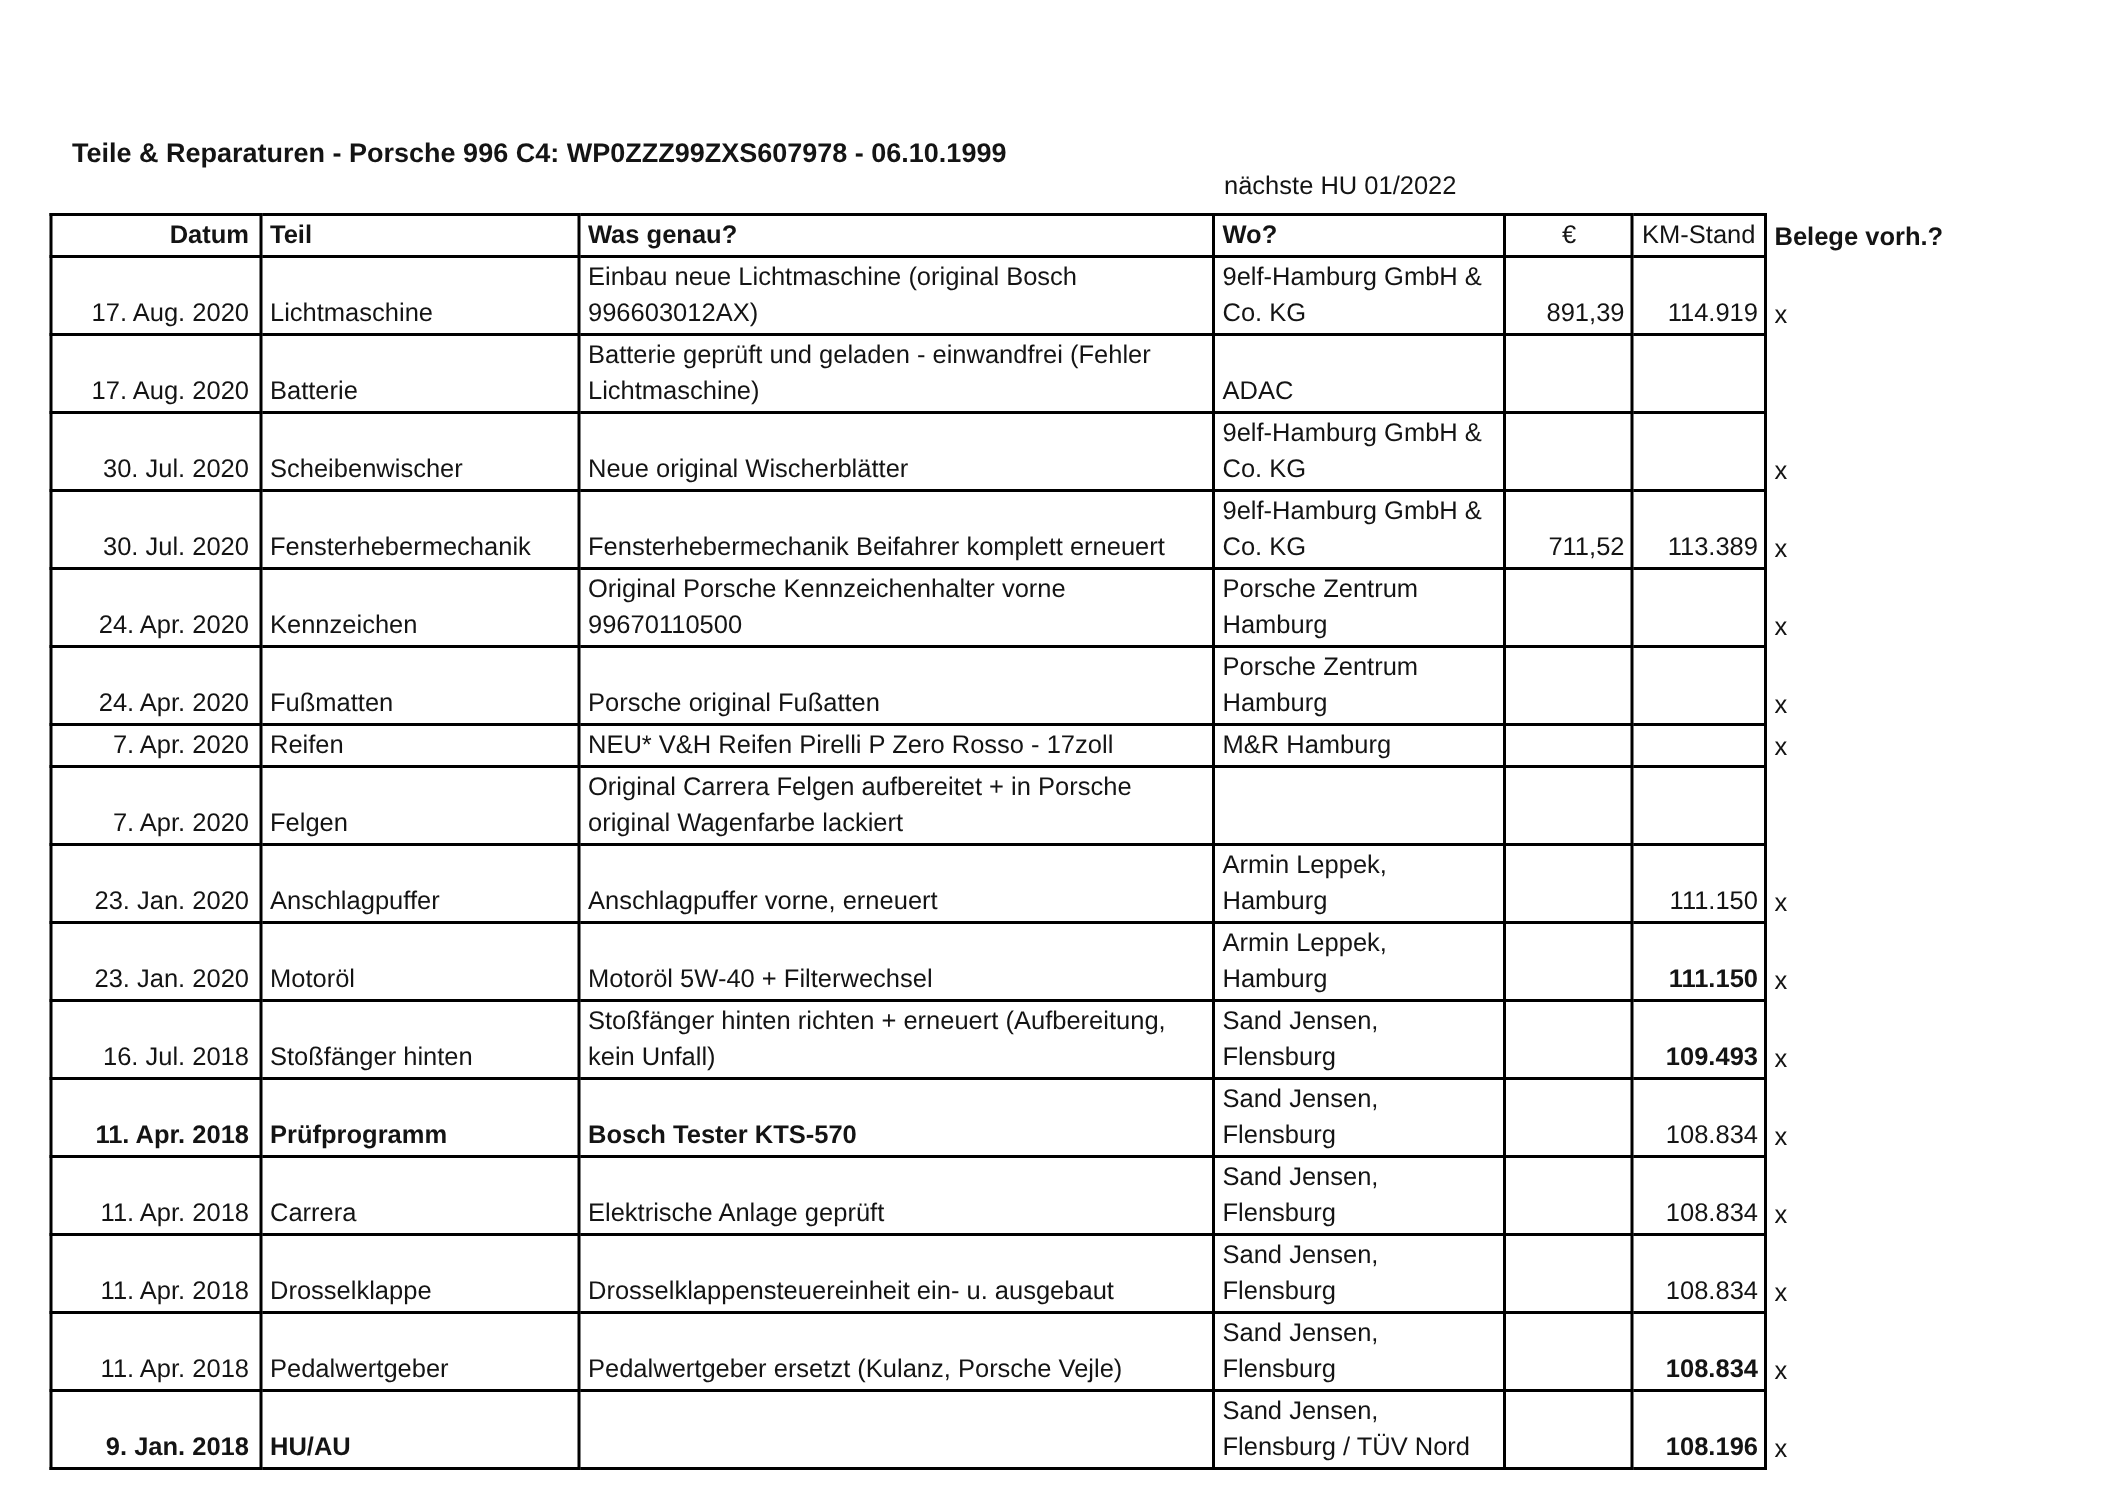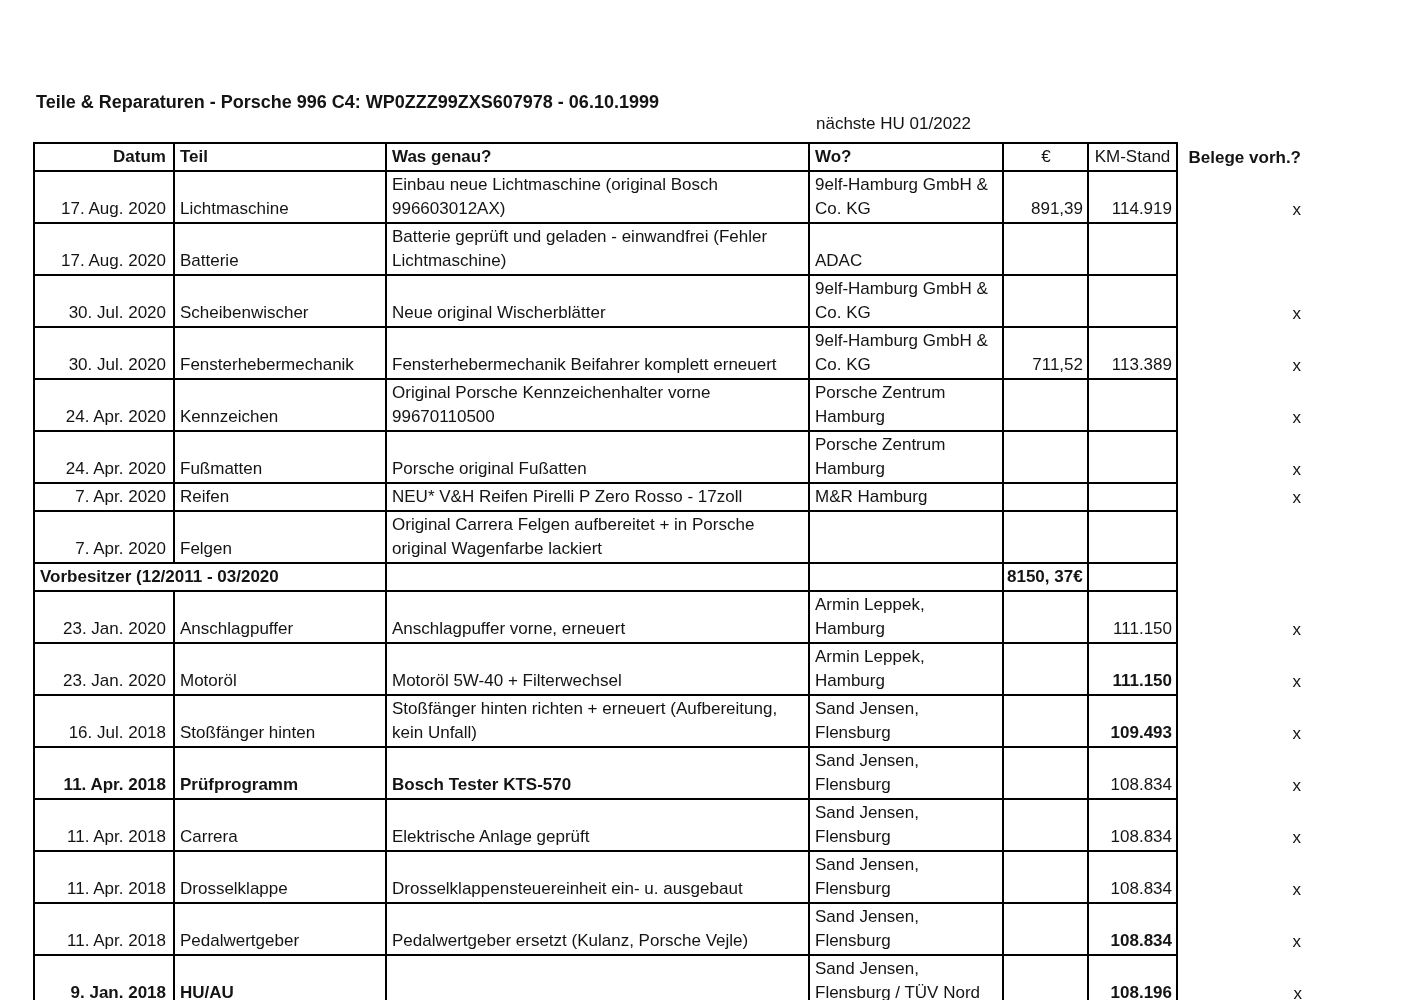--- a/index.html
+++ b/index.html
@@ -1,35 +1,35 @@
 <!DOCTYPE html>
 <html><head>
 <meta charset="utf-8">
 <style>
   html,body{margin:0;padding:0;}
   body{
     width:1415px;height:1000px;background:#ffffff;position:relative;
     font-family:"Liberation Sans",sans-serif;color:#141414;overflow:hidden;
   }
-  .title{position:absolute;left:36px;top:92px;font-size:18px;font-weight:bold;white-space:nowrap;}
+  .title{position:absolute;left:48px;top:92px;font-size:18px;font-weight:bold;white-space:nowrap;}
   .note{position:absolute;left:816px;top:114px;font-size:17px;white-space:nowrap;}
   table.repairs{
     position:absolute;left:33px;top:142px;
     border-collapse:collapse;table-layout:fixed;font-size:17px;color:#141414;
   }
   td,th{
     border:2px solid #000;vertical-align:bottom;
     padding:1px 5px;line-height:24px;overflow:hidden;word-wrap:break-word;
   }
   th{text-align:left;font-weight:bold;height:22px;border-radius:13px;}
   .c-datum{text-align:right;padding-right:7px;}
   .c-eur,.c-km{text-align:right;padding-right:4px;}
   th.c-eur{text-align:center;font-weight:normal;}
   th.c-km{text-align:center;font-weight:normal;padding-left:4px;}
-  td.c-beleg,th.c-beleg{border:none;text-align:right;background:transparent;}
+  td.c-beleg,th.c-beleg{border:none;text-align:left;background:transparent;}
   th.c-beleg{font-weight:bold;}
   .b{font-weight:bold;}
   .eur-left{text-align:left;padding-left:3px;}
   .c-section{text-align:left;}
 </style>
 </head>
 <body>
 
 <div class="title">Teile &amp; Reparaturen - Porsche 996 C4: WP0ZZZ99ZXS607978 - 06.10.1999</div>
 <div class="note">nächste HU 01/2022</div>
@@ -121,28 +121,20 @@
       </tr>
       <tr style="height: 51px;">
         <td class="c-datum">7. Apr. 2020</td>
         <td class="c-teil">Felgen</td>
         <td class="c-was">Original Carrera Felgen aufbereitet + in Porsche original Wagenfarbe lackiert</td>
         <td class="c-wo"></td>
         <td class="c-eur"></td>
         <td class="c-km"></td>
         <td class="c-beleg"></td>
       </tr>
-      <tr style="height: 25px;">
-        <td class="c-section b" colspan="2">Vorbesitzer (12/2011 - 03/2020</td>
-        <td class="c-was"></td>
-        <td class="c-wo"></td>
-        <td class="c-eur eur-left b">8150, 37€</td>
-        <td class="c-km"></td>
-        <td class="c-beleg"></td>
-      </tr>
       <tr style="height: 50px;">
         <td class="c-datum">23. Jan. 2020</td>
         <td class="c-teil">Anschlagpuffer</td>
         <td class="c-was">Anschlagpuffer vorne, erneuert</td>
         <td class="c-wo">Armin Leppek, Hamburg</td>
         <td class="c-eur"></td>
         <td class="c-km">111.150</td>
         <td class="c-beleg">x</td>
       </tr>
       <tr style="height: 51px;">

